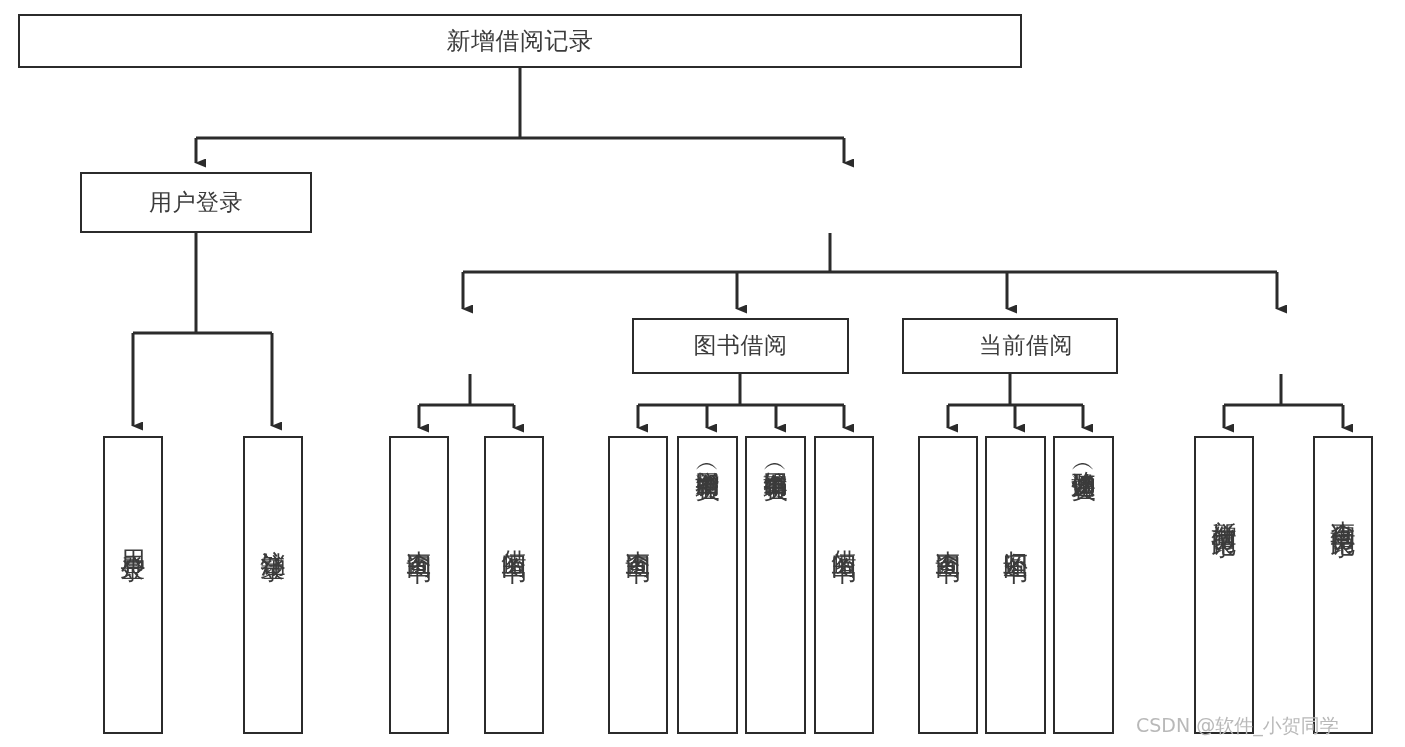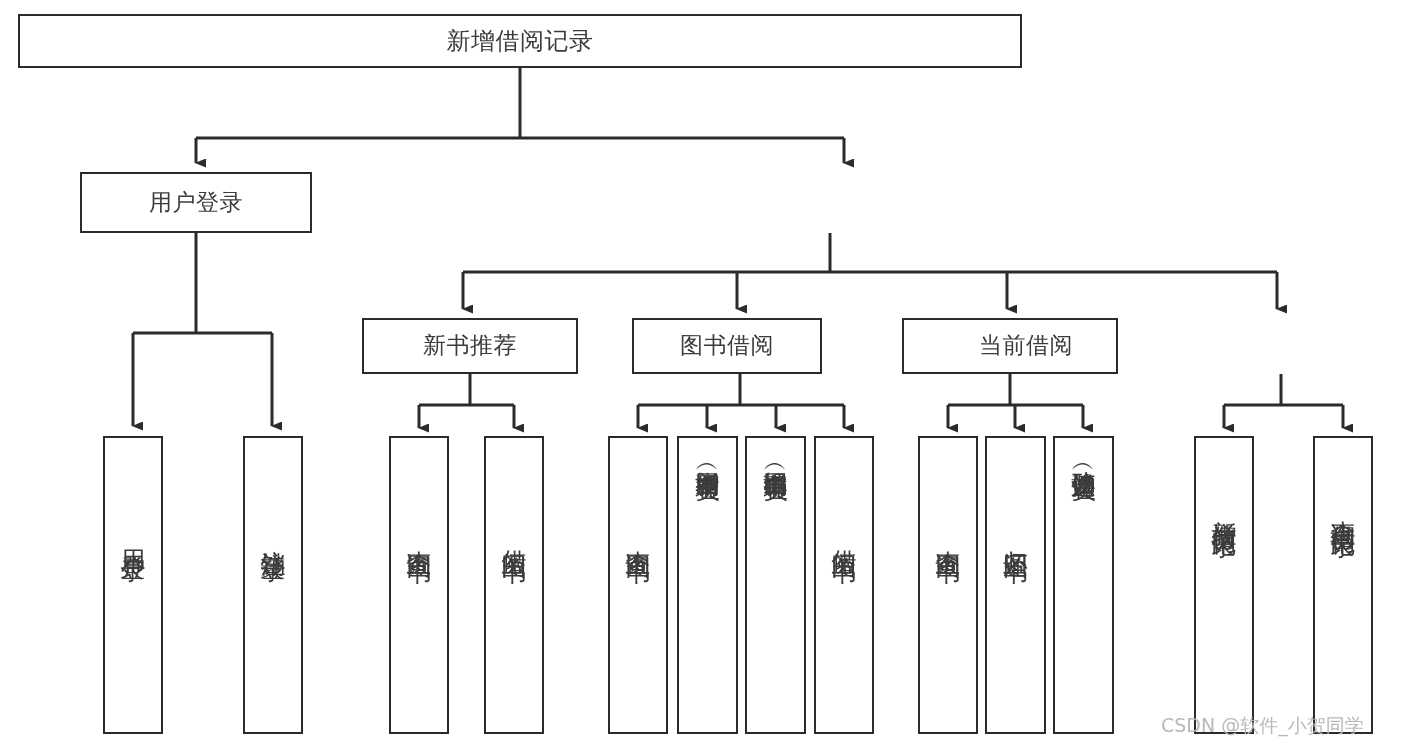--- a/index.html
+++ b/index.html
@@ -75,21 +75,20 @@
     padding-top: 78px;
   }
   .watermark {
     position: absolute;
     left: 1136px;
     top: 713px;
     font-size: 19px;
     color: #b9b9b9;
     white-space: nowrap;
     font-family: "DejaVu Sans", "Liberation Sans", sans-serif;
-    margin-left: 25px;
   }
 </style>
 </head>
 <body>
 
 <div id="diagram-root">
 
   <svg class="edges" viewBox="0 0 1405 747">
     <defs>
       <marker id="arrowhead" markerWidth="9" markerHeight="11" refX="4.5" refY="10" orient="auto" markerUnits="userSpaceOnUse">
@@ -141,24 +140,21 @@
   </svg>
 
   <div class="node horizontal root" style="left:18px; top:14px; width:1004px; height:54px;">
     <span class="label">新增借阅记录</span>
   </div>
 
   <div class="node horizontal" style="left:80px; top:172px; width:232px; height:61px;">
     <span class="label">用户登录</span>
   </div>
 
-  <div class="node horizontal" style="left:362px; top:318px; width:216px; height:56px;">
-    <span class="label">新书推荐</span>
-  </div>
-  <div class="node horizontal" style="left:632px; top:318px; width:190px; height:56px;">
+  <div class="node horizontal" style="left:632px; top:318px; width:217px; height:56px;">
     <span class="label">图书借阅</span>
   </div>
   <div class="node horizontal" style="left:902px; top:318px; width:216px; height:56px;padding-left:32px;">
     <span class="label">当前借阅</span>
   </div>
 
   <div class="node vertical mid2" style="left:103px; top:436px; width:60px; height:298px;">
     <span class="label">用户登录</span>
   </div>
   <div class="node vertical mid2" style="left:243px; top:436px; width:60px; height:298px;">

